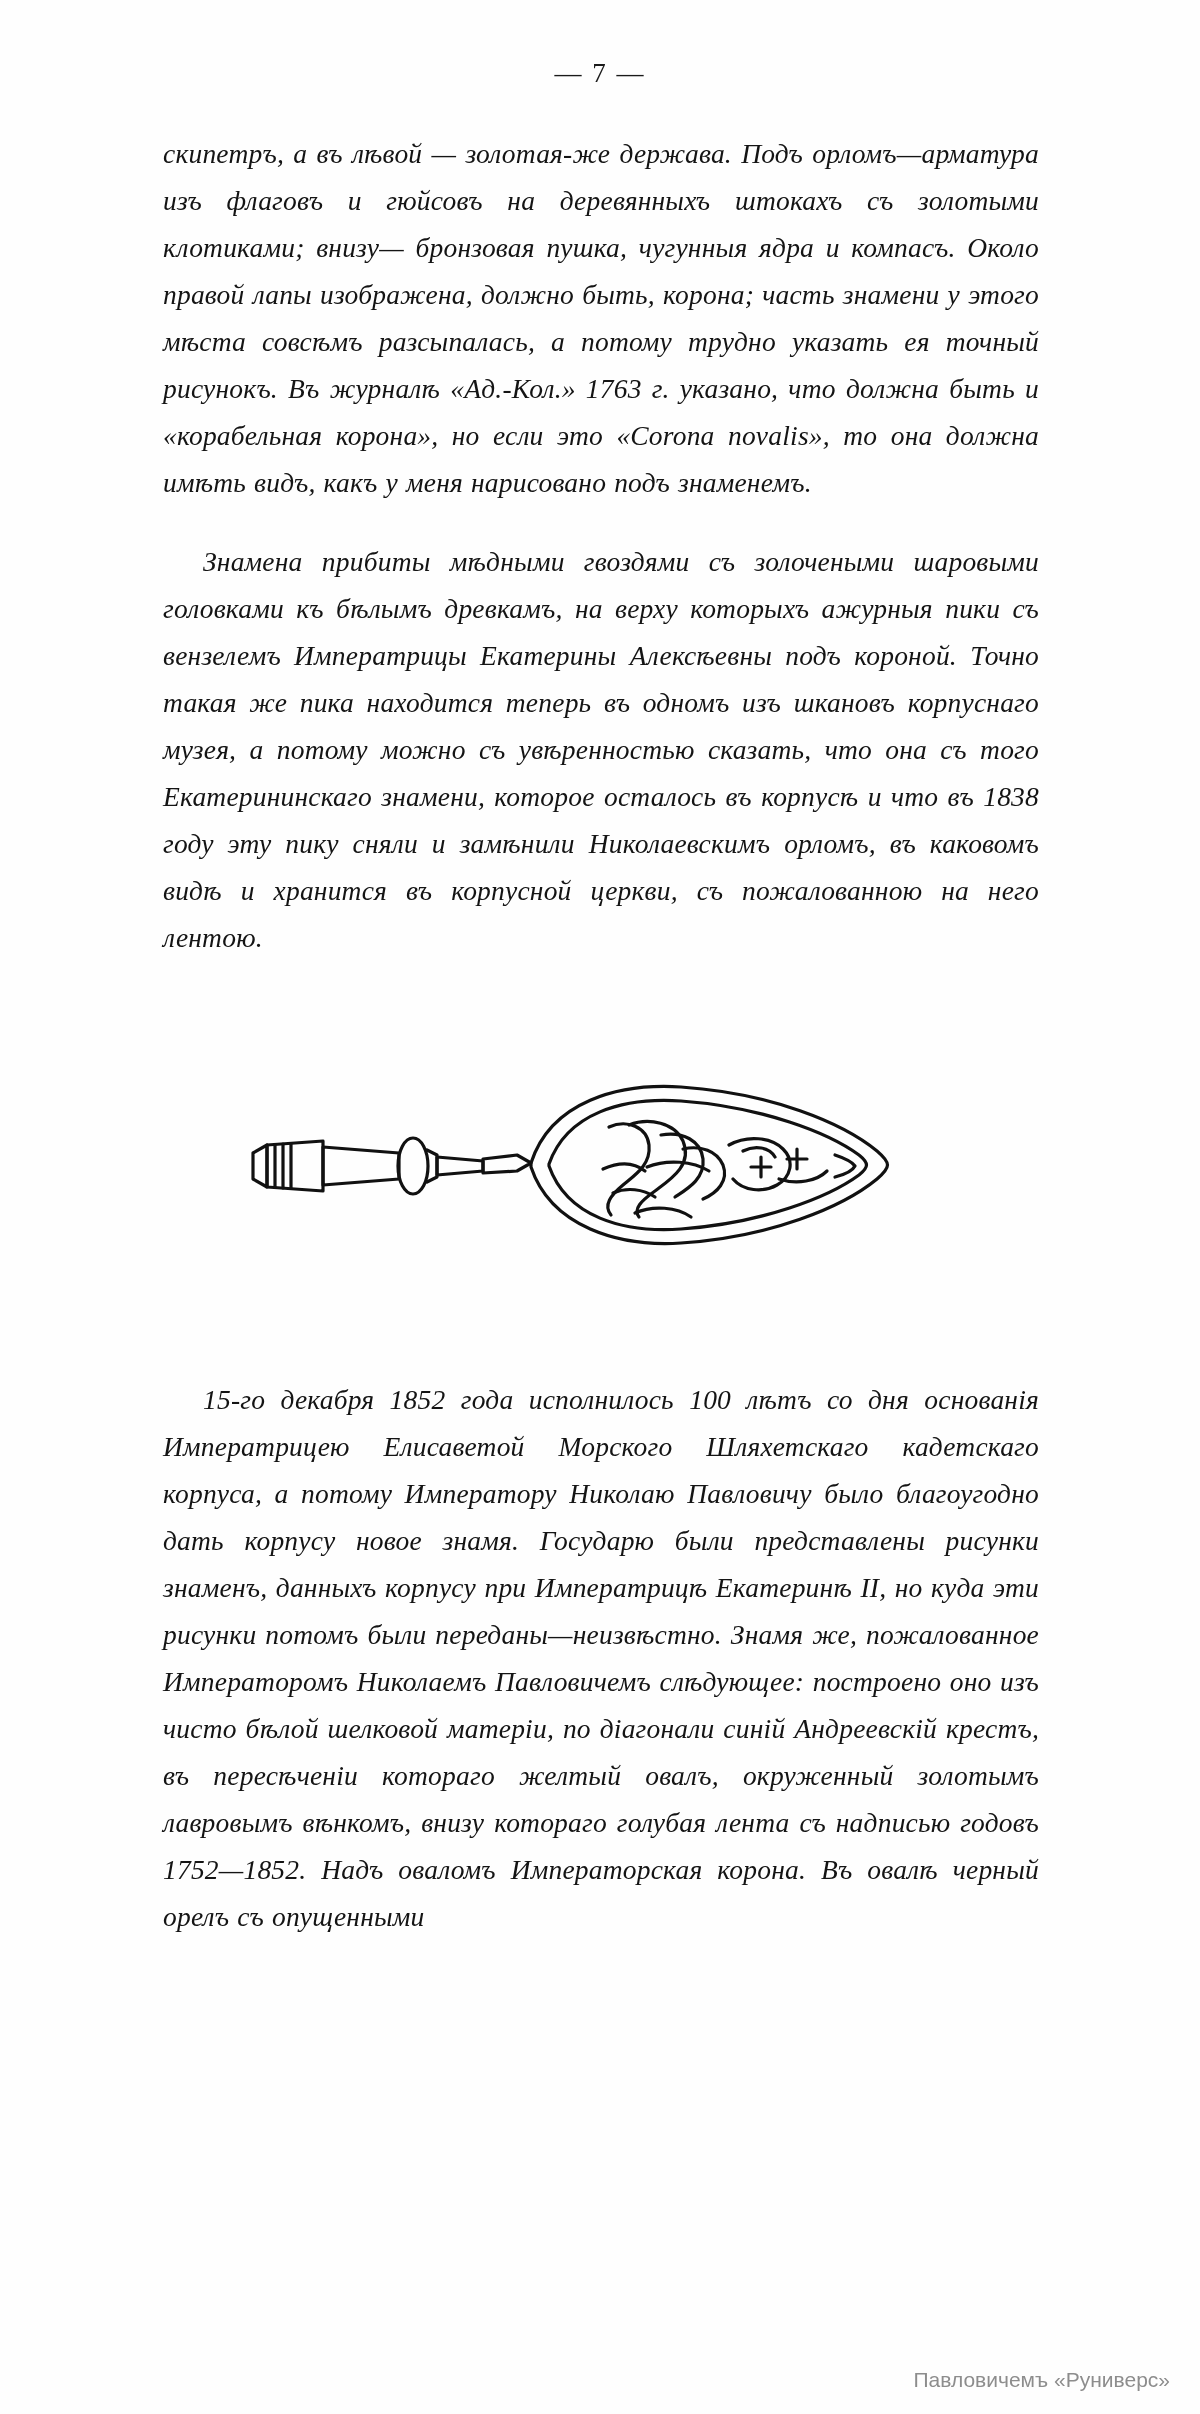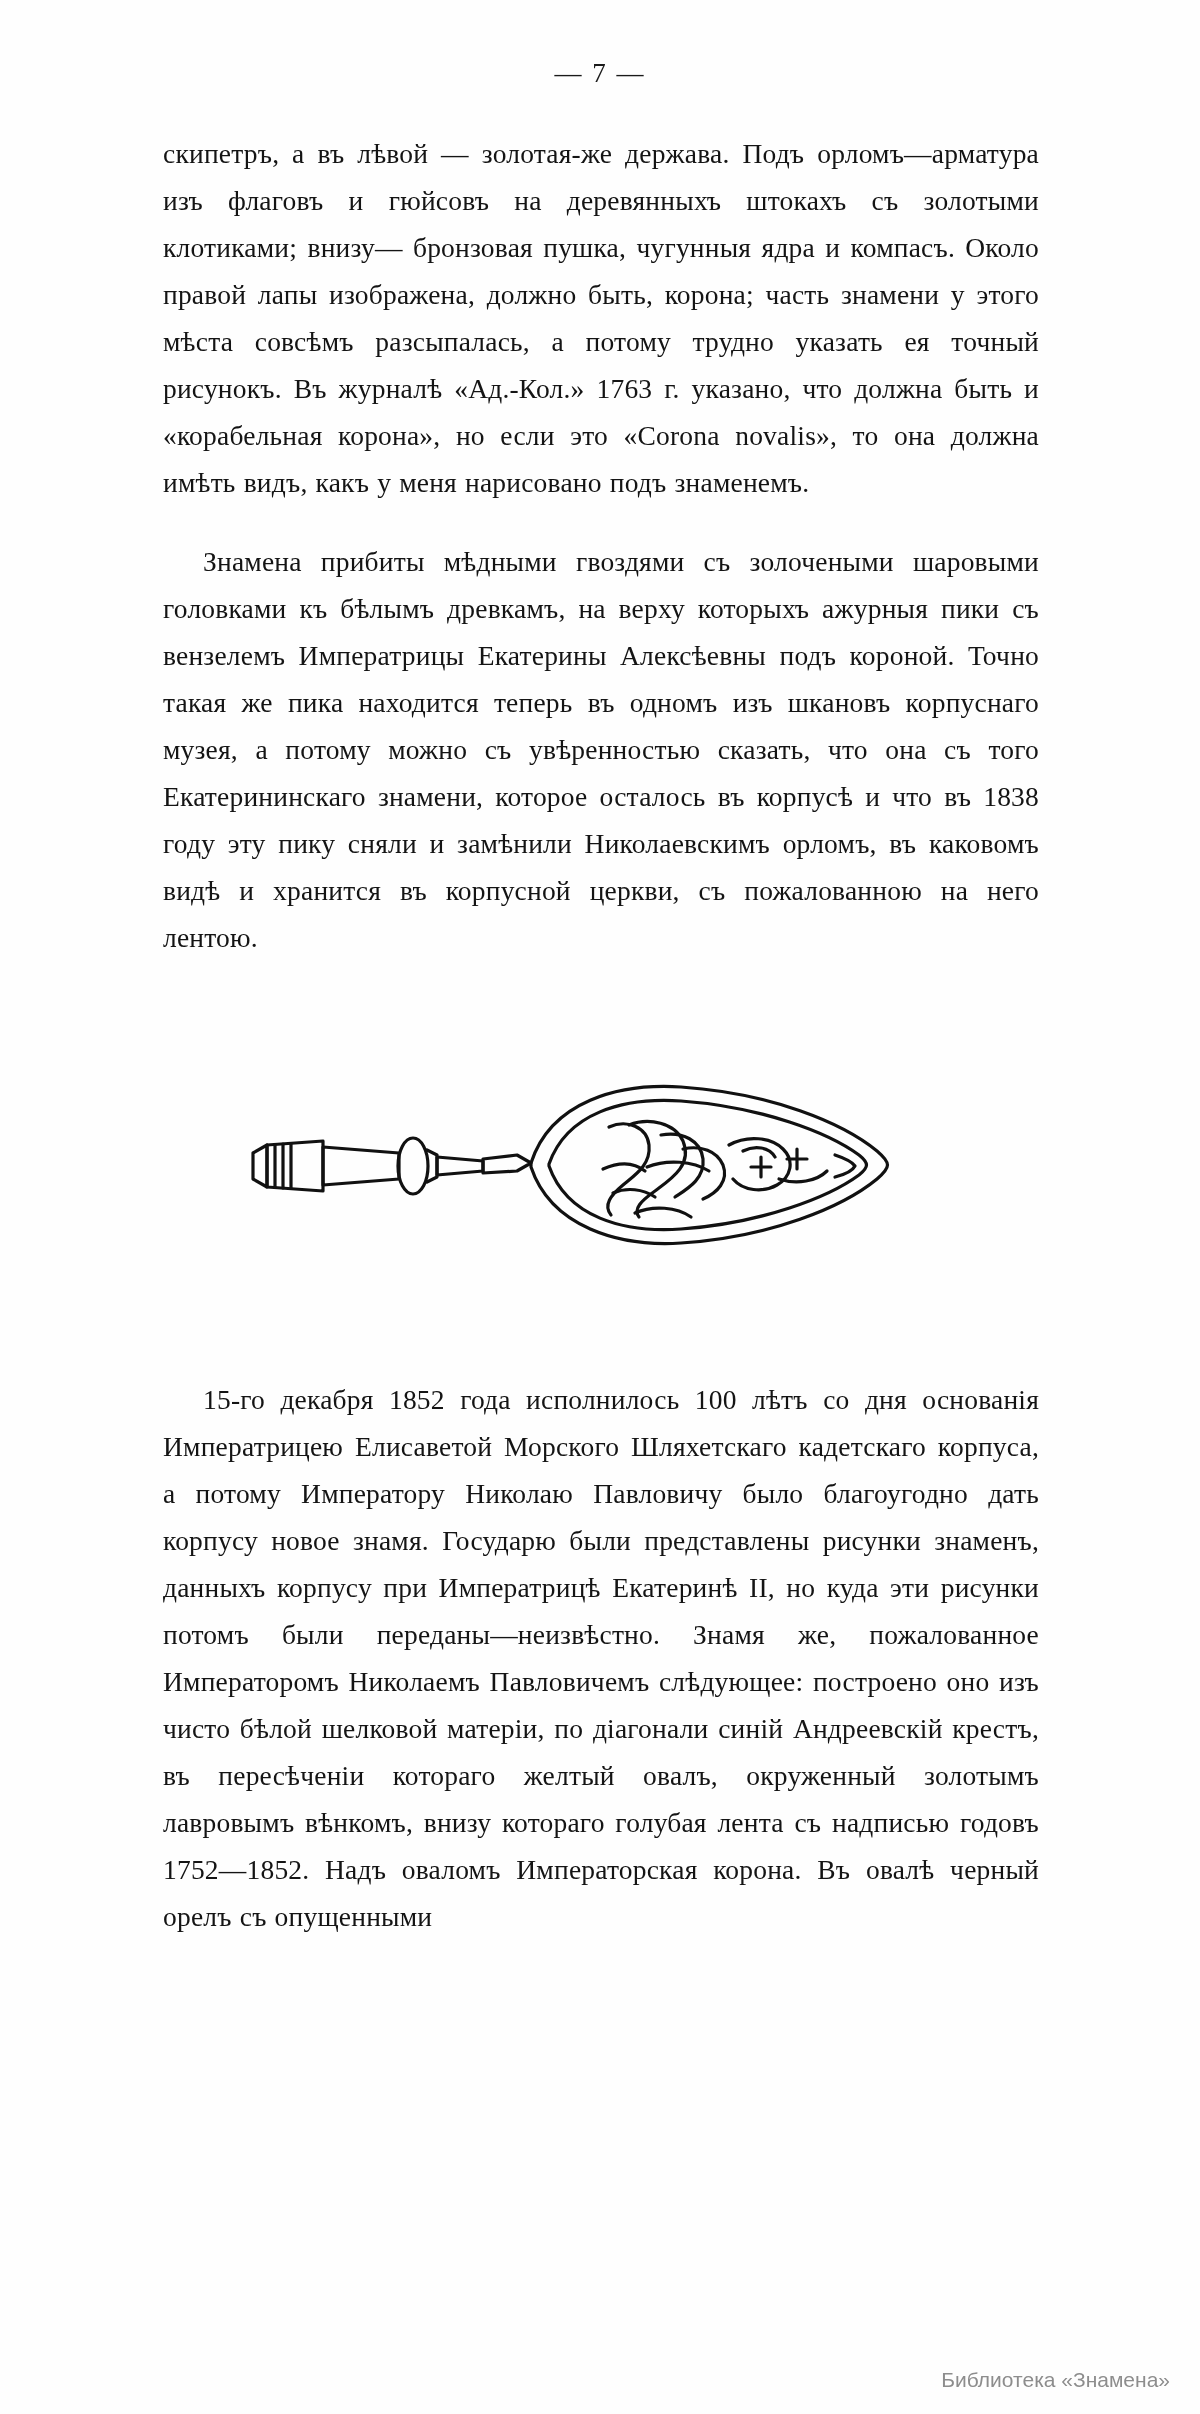--- a/index.html
+++ b/index.html
@@ -41,20 +41,21 @@
   }
   p.para {
     margin: 0 0 0 0;
     font-size: 27.5px;
     line-height: 47px;
     text-align: justify;
     text-justify: inter-word;
     color: #141414;
     letter-spacing: 0.2px;
     word-spacing: 1px;
+    font-style: italic;
   }
   p.para.indent {
     text-indent: 40px;
   }
   p.para + p.para {
     margin-top: 32px;
   }
   .figure {
     position: absolute;
     left: 163px;
@@ -130,15 +131,15 @@
 
         <path d="M604 80 C616 84, 622 88, 624 91 C622 95, 616 99, 604 102"></path>
       </g>
     </svg>
   </div>
 
   <div class="lower-text">
     <p class="para indent">15-го декабря 1852 года исполнилось 100 лѣтъ со дня основанія Императрицею Елисаветой Морского Шляхетскаго кадетскаго корпуса, а потому Императору Николаю Павловичу было благоугодно дать корпусу новое знамя. Государю были представлены рисунки знаменъ, данныхъ корпусу при Императрицѣ Екатеринѣ II, но куда эти рисунки потомъ были переданы—неизвѣстно. Знамя же, пожалованное Императоромъ Николаемъ Павловичемъ слѣдующее: построено оно изъ чисто бѣлой шелковой матеріи, по діагонали синій Андреевскій крестъ, въ пересѣченіи котораго желтый овалъ, окруженный золотымъ лавровымъ вѣнкомъ, внизу котораго голубая лента съ надписью годовъ 1752—1852. Надъ оваломъ Императорская корона. Въ овалѣ черный орелъ съ опущенными</p>
   </div>
 
-  <div class="footer-credit">Библиотека «Знамена»</div>
+  <div class="footer-credit">Павловичемъ «Руниверс»</div>
 
 </div>
 
 </body></html>

